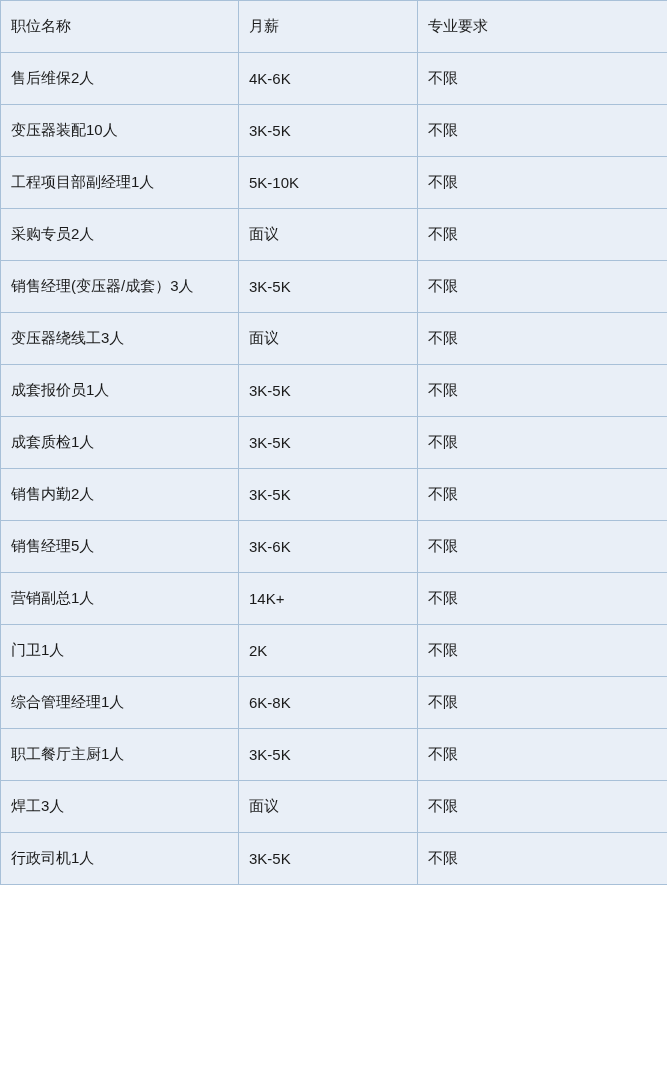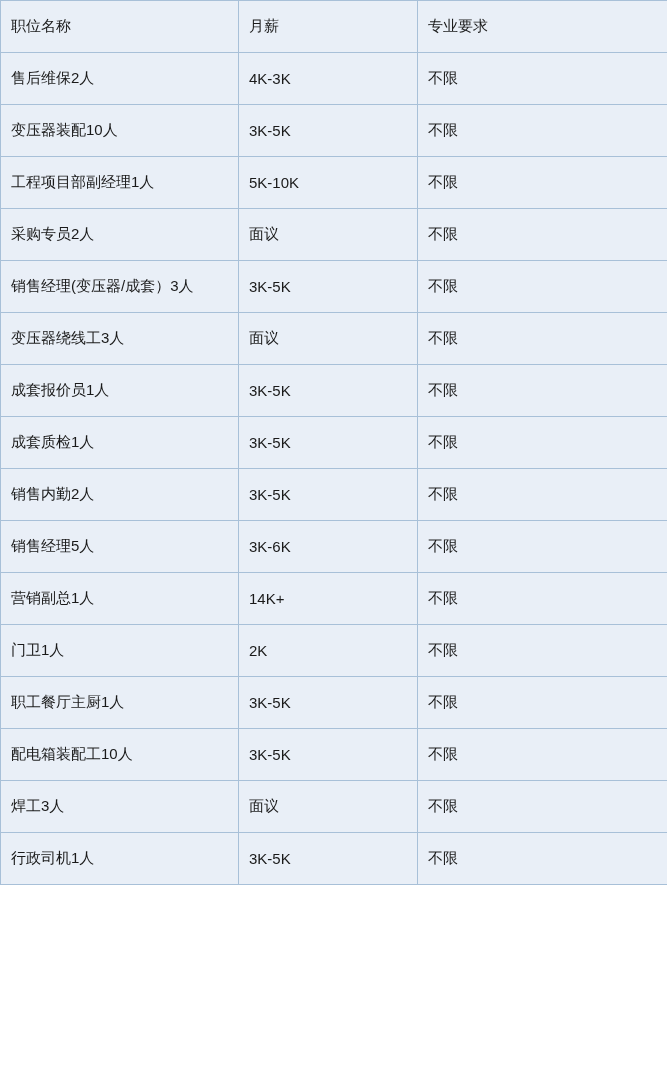--- a/index.html
+++ b/index.html
@@ -50,21 +50,21 @@
   <thead>
     <tr>
       <th>职位名称</th>
       <th>月薪</th>
       <th>专业要求</th>
     </tr>
   </thead>
   <tbody>
     <tr>
       <td>售后维保2人</td>
-      <td>4K-3K</td>
+      <td>4K-6K</td>
       <td>不限</td>
     </tr>
     <tr>
       <td>变压器装配10人</td>
       <td>3K-5K</td>
       <td>不限</td>
     </tr>
     <tr>
       <td>工程项目部副经理1人</td>
       <td>5K-10K</td>
@@ -109,26 +109,26 @@
       <td>营销副总1人</td>
       <td>14K+</td>
       <td>不限</td>
     </tr>
     <tr>
       <td>门卫1人</td>
       <td>2K</td>
       <td>不限</td>
     </tr>
     <tr>
-      <td>职工餐厅主厨1人</td>
-      <td>3K-5K</td>
+      <td>综合管理经理1人</td>
+      <td>6K-8K</td>
       <td>不限</td>
     </tr>
     <tr>
-      <td>配电箱装配工10人</td>
+      <td>职工餐厅主厨1人</td>
       <td>3K-5K</td>
       <td>不限</td>
     </tr>
     <tr>
       <td>焊工3人</td>
       <td>面议</td>
       <td>不限</td>
     </tr>
     <tr>
       <td>行政司机1人</td>

